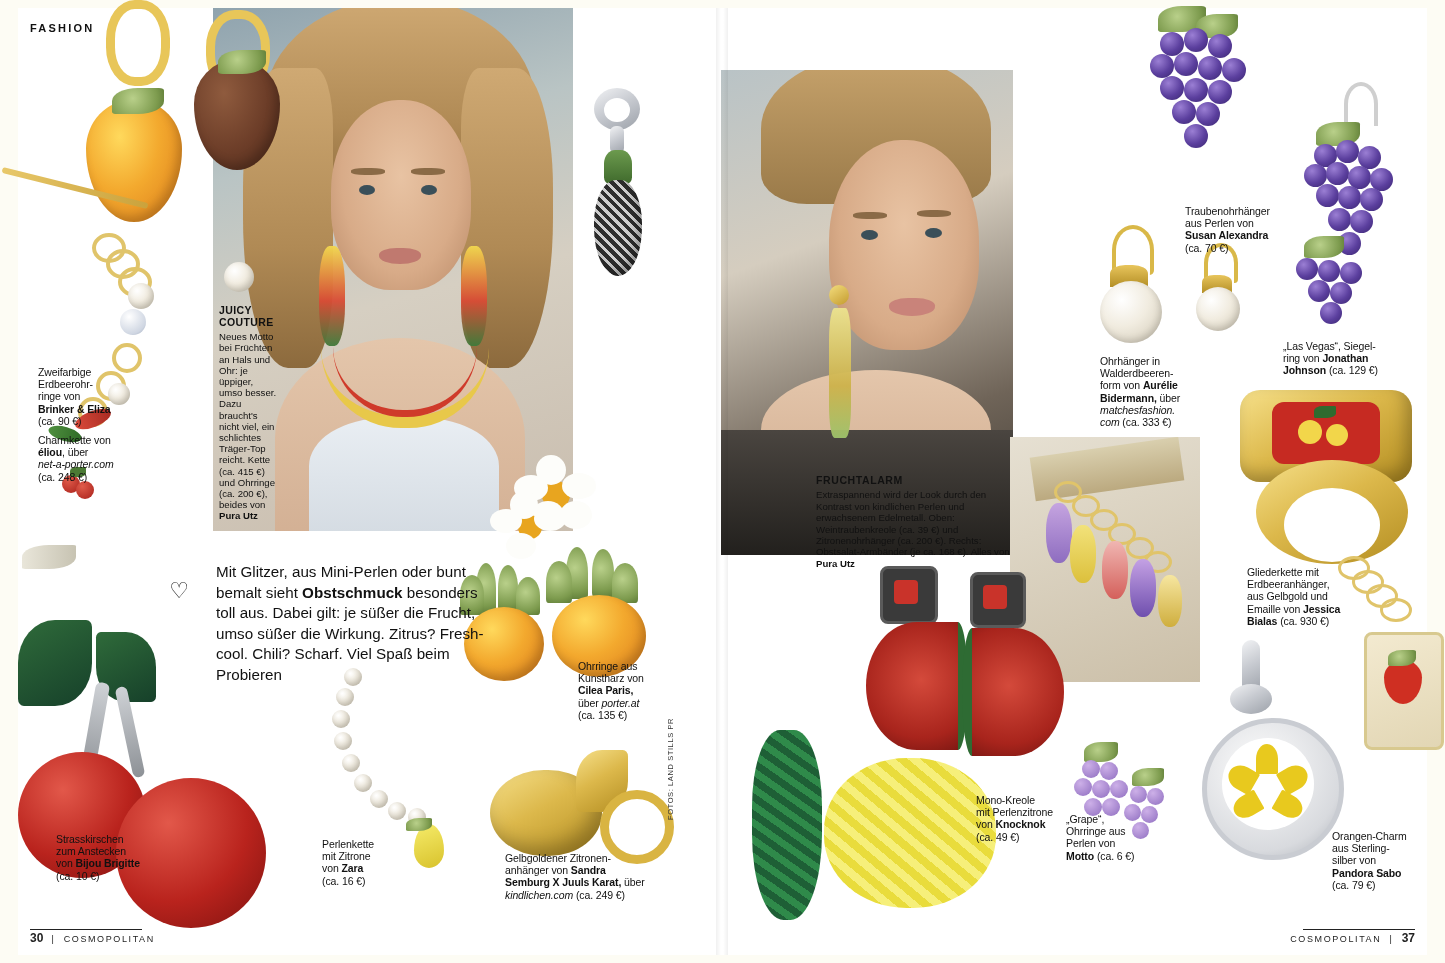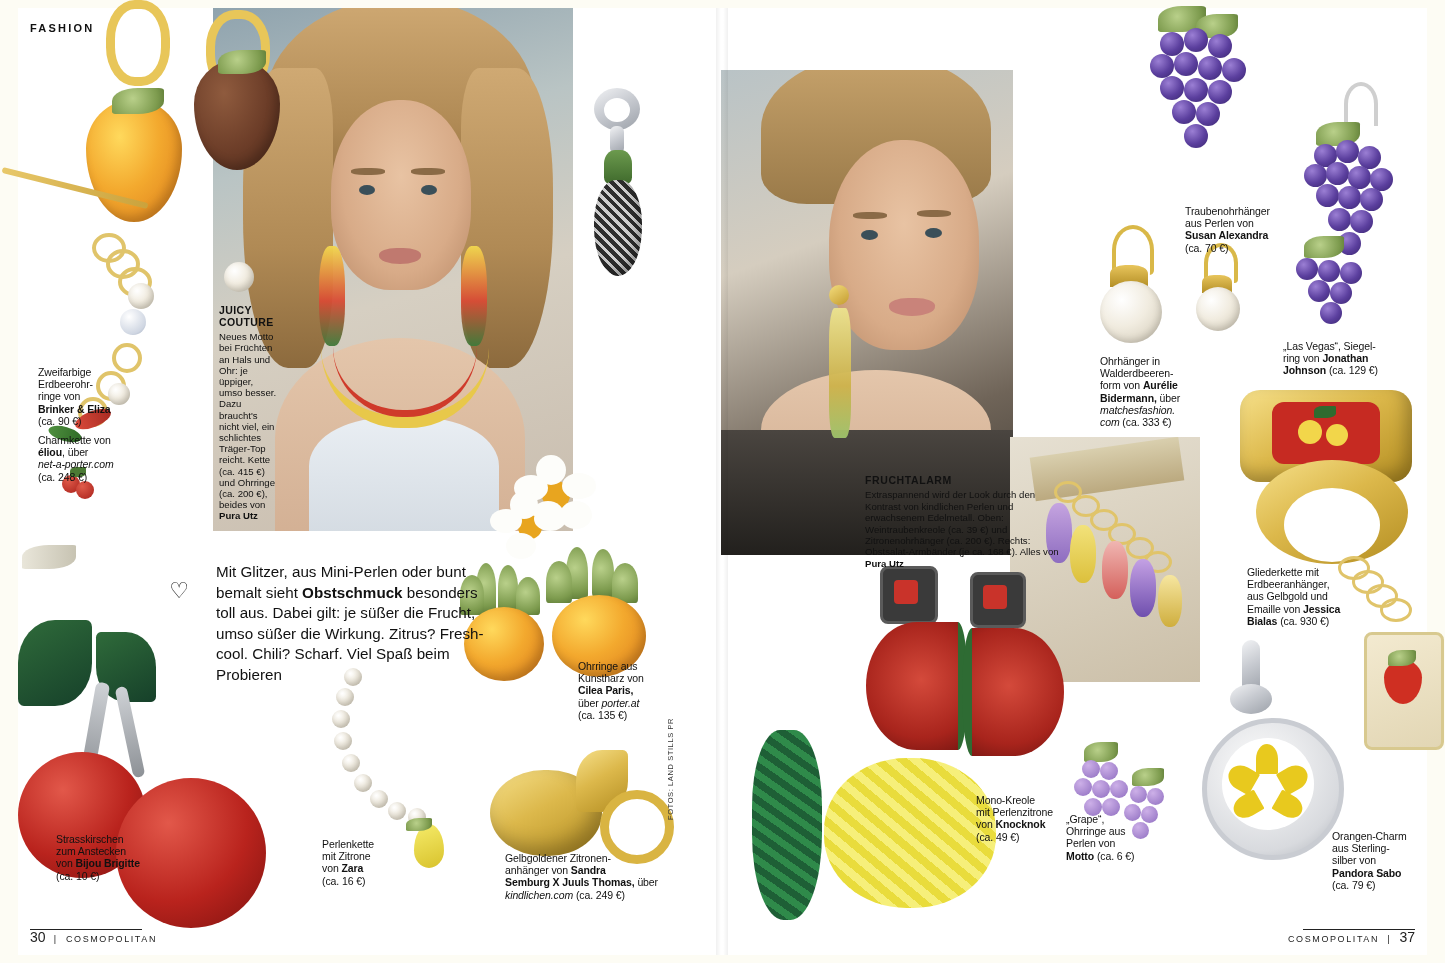--- a/index.html
+++ b/index.html
@@ -99,21 +99,21 @@
     font-weight: bold;
     font-size: 10.5px;
     letter-spacing: 0.4px;
     line-height: 11.6px;
     margin-bottom: 3px;
   }
   .juicy-box b { font-weight: bold; }
 
   .frucht-box {
     position: absolute;
-    left: 865px; top: 475px;
+    left: 816px; top: 475px;
     width: 198px;
     font-size: 9.6px;
     line-height: 11.4px;
     color: #111;
   }
   .frucht-box .hd {
     font-weight: bold;
     font-size: 10.5px;
     letter-spacing: 0.6px;
     margin-bottom: 3px;
@@ -121,21 +121,21 @@
   .frucht-box b { font-weight: bold; }
 
   
   .folio {
     position: absolute;
     bottom: 18px;
     font-size: 9px;
     letter-spacing: 1.6px;
     color: #222;
   }
-  .folio .num { font-weight: normal; font-size: 14px; letter-spacing: 0; }
+  .folio .num { font-weight: bold; font-size: 12px; letter-spacing: 0; }
   .folio-l { left: 30px; }
   .folio-r { right: 30px; }
   .rule-l {
     position: absolute;
     left: 30px; bottom: 33px; width: 112px; height: 1px; background: #222;
   }
   .rule-r {
     position: absolute;
     right: 30px; bottom: 33px; width: 112px; height: 1px; background: #222;
   }
@@ -534,21 +534,21 @@
 
   <div class="cap" style="left:38px;top:434px;width:110px;">Charmkette von<br><b>éliou</b>, über<br><i>net-a-porter.com</i><br>(ca. 248 €)</div>
 
 
   <div class="cap" style="left:56px;top:833px;width:114px;">Strasskirschen<br>zum Anstecken<br>von <b>Bijou Brigitte</b><br>(ca. 10 €)</div>
 
   <div class="cap" style="left:322px;top:838px;width:86px;">Perlenkette<br>mit Zitrone<br>von <b>Zara</b><br>(ca. 16 €)</div>
 
   <div class="cap" style="left:578px;top:660px;width:92px;">Ohrringe aus<br>Kunstharz von<br><b>Cilea Paris,</b><br>über <i>porter.at</i><br>(ca. 135 €)</div>
 
-  <div class="cap" style="left:505px;top:852px;width:160px;">Gelbgoldener Zitronen-<br>anhänger von <b>Sandra</b><br><b>Semburg X Juuls Thomas,</b> über<br><i>kindlichen.com</i> (ca. 249 €)</div>
+  <div class="cap" style="left:505px;top:852px;width:160px;">Gelbgoldener Zitronen-<br>anhänger von <b>Sandra</b><br><b>Semburg X Juuls Karat,</b> über<br><i>kindlichen.com</i> (ca. 249 €)</div>
 
 
   <div class="cap" style="left:976px;top:794px;width:100px;">Mono-Kreole<br>mit Perlenzitrone<br>von <b>Knocknok</b><br>(ca. 49 €)</div>
 
   <div class="cap" style="left:1066px;top:813px;width:92px;">„Grape“,<br>Ohrringe aus<br>Perlen von<br><b>Motto</b> (ca. 6 €)</div>
 
   <div class="cap" style="left:1185px;top:205px;width:104px;">Traubenohrhänger<br>aus Perlen von<br><b>Susan Alexandra</b><br>(ca. 70 €)</div>
 
   <div class="cap" style="left:1100px;top:355px;width:96px;">Ohrhänger in<br>Walderdbeeren-<br>form von <b>Aurélie</b><br><b>Bidermann,</b> über<br><i>matchesfashion.</i><br><i>com</i> (ca. 333 €)</div>
 

